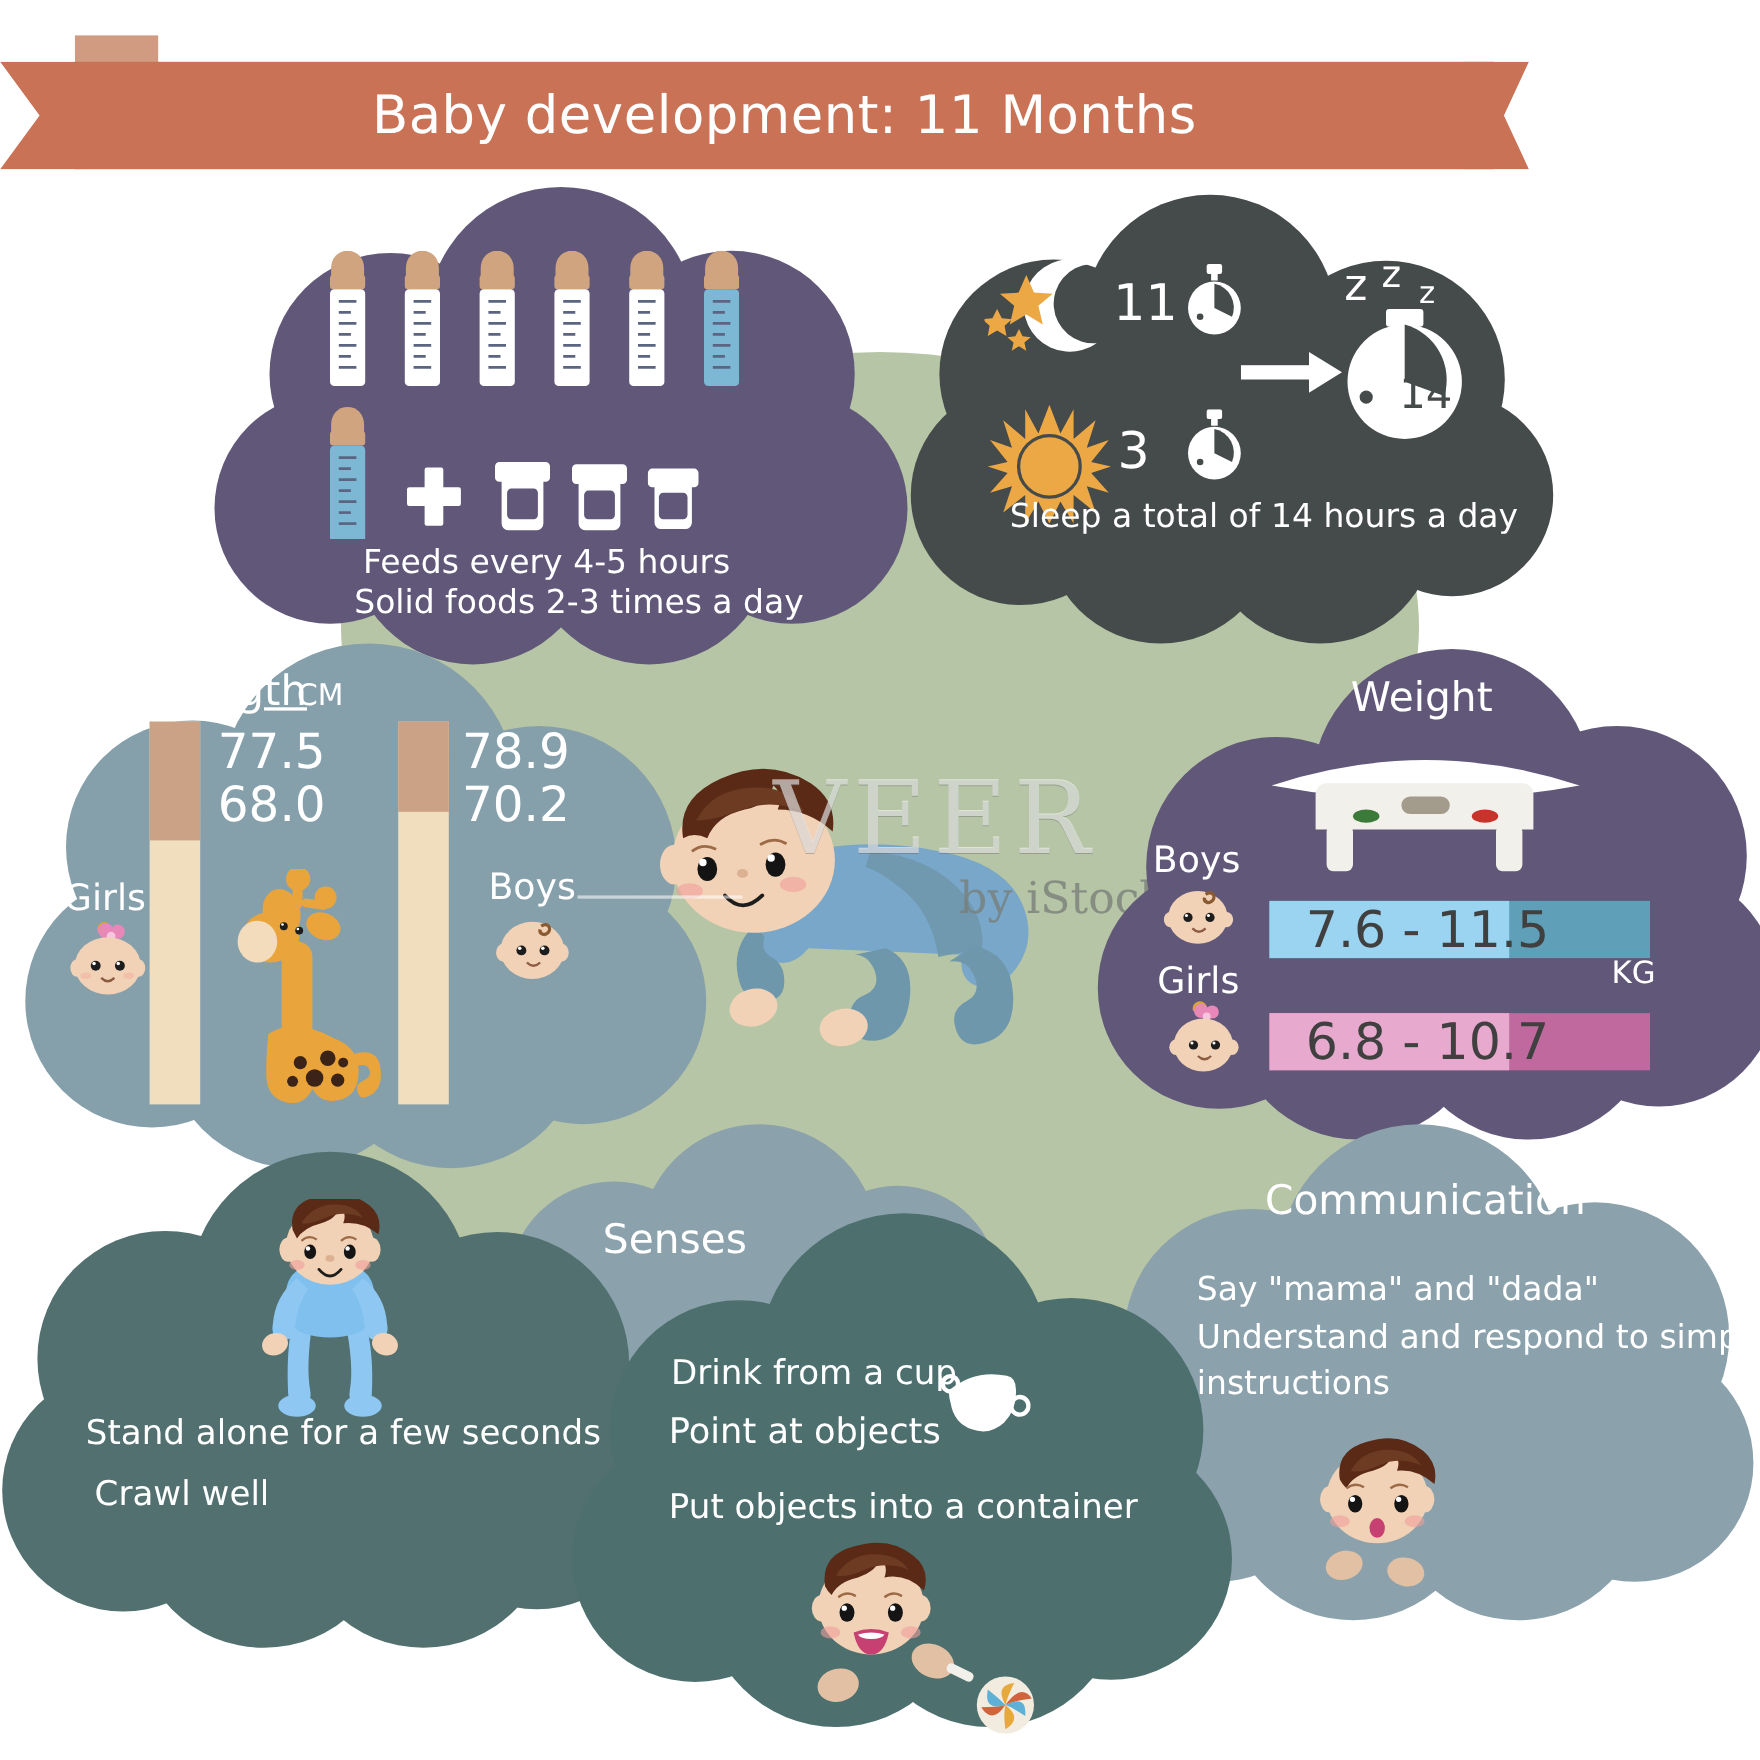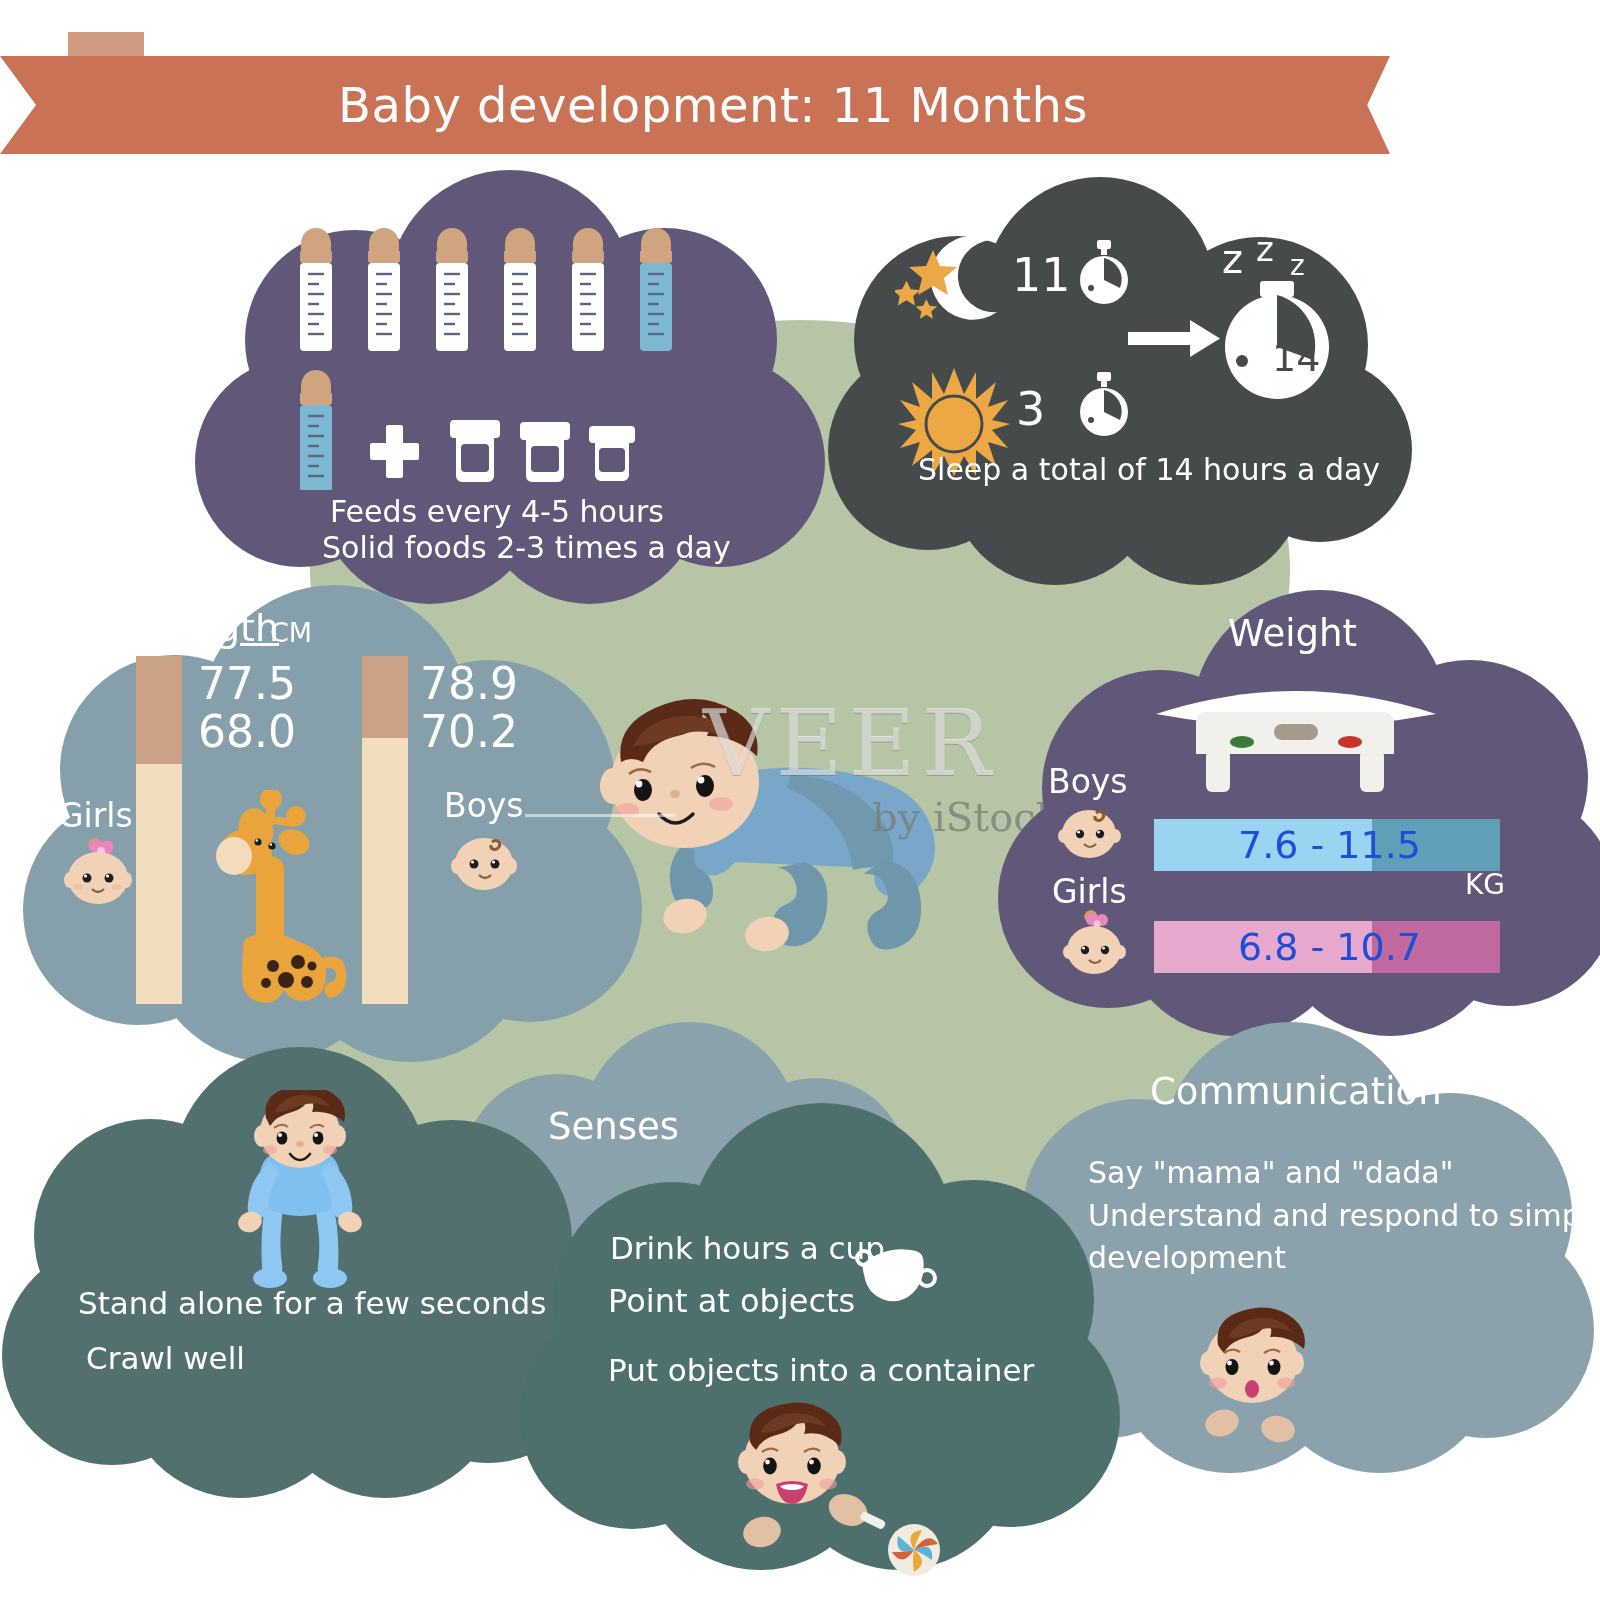--- a/index.html
+++ b/index.html
@@ -52,22 +52,22 @@
 
   
   .len-bar { position:absolute; width:46px; background:#f0debf; }
   .len-bar .cap { position:absolute; left:0; top:0; width:100%; background:#cba285; }
 
   .wbar { position:absolute; height:52px; }
   .wbar .fill { position:absolute; left:0; top:0; height:100%; }
   .wbar .rest { position:absolute; top:0; height:100%; right:0; }
   .wbar .wtext {
     position:absolute; inset:0; display:flex; align-items:center;
-    justify-content:flex-start; padding-left:84px;
-    font-size:38px; color:#1d4ed8;
+    justify-content:flex-start; padding-left:33px;
+    font-size:46px; color:#404040;
   }
 
   
   #watermark { left:640px; top:690px; width:420px; height:200px; pointer-events:none; }
   #wm-veer {
     position:absolute; left:0; top:0; width:420px; text-align:center;
     font-family:"DejaVu Serif", serif; font-size:92px; letter-spacing:6px;
     color:rgba(255,255,255,.55);
     text-shadow: 0 1px 0 rgba(90,90,90,.35);
   }
@@ -571,21 +571,21 @@
         <circle cx="466" cy="310" r="108"></circle>
         <circle cx="210" cy="335" r="118"></circle>
         <circle cx="360" cy="335" r="118"></circle>
         <rect x="78" y="160" width="412" height="230" rx="68"></rect>
       </g>
     </svg>
   </div>
   <div class="abs txt" style="left:1150px; top:1070px; font-size:37px;">Communication</div>
   <div class="abs txt" style="left:1088px; top:1155px; font-size:30px;">Say "mama" and "dada"</div>
   <div class="abs txt" style="left:1088px; top:1198px; font-size:30px;">Understand and respond to simple</div>
-  <div class="abs txt" style="left:1088px; top:1240px; font-size:30px;">development</div>
+  <div class="abs txt" style="left:1088px; top:1240px; font-size:30px;">instructions</div>
 
   <div class="abs" style="left:1190px; top:1305px;">
     <svg width="130" height="140" viewBox="0 0 130 140">
       <ellipse cx="62" cy="56" rx="46" ry="42" fill="#f2d2b6"></ellipse>
       <ellipse cx="19" cy="58" rx="9" ry="12" fill="#f2d2b6"></ellipse>
       <ellipse cx="105" cy="58" rx="9" ry="12" fill="#f2d2b6"></ellipse>
       <path d="M28 40 q-4 -26 24 -34 q30 -10 52 8 q14 12 10 30 q-16 -14 -34 -12 q4 -10 -4 -16 q-2 12 -18 16 q-18 4 -24 16 q-4 -4 -6 -8z" fill="#5a2a17"></path>
       <path d="M38 32 q10 -18 32 -19 q22 -1 32 14 q-20 -8 -38 0 q-18 8 -26 5z" fill="#6d3a22"></path>
       <path d="M34 48 q8 -6 16 -1" stroke="#9c6a47" stroke-width="2.2" fill="none"></path>
       <path d="M74 48 q8 -6 16 -1" stroke="#9c6a47" stroke-width="2.2" fill="none"></path>
@@ -660,21 +660,21 @@
         <circle cx="414" cy="195" r="120"></circle>
         <circle cx="72" cy="312" r="112"></circle>
         <circle cx="450" cy="312" r="110"></circle>
         <circle cx="200" cy="345" r="120"></circle>
         <circle cx="340" cy="345" r="120"></circle>
         <rect x="66" y="160" width="400" height="240" rx="70"></rect>
       </g>
     </svg>
   </div>
 
-  <div class="abs txt" style="left:610px; top:1230px; font-size:31px;">Drink hours a cup</div>
+  <div class="abs txt" style="left:610px; top:1230px; font-size:31px;">Drink from a cup</div>
   <div class="abs txt" style="left:608px; top:1282px; font-size:32px;">Point at objects</div>
   <div class="abs txt" style="left:608px; top:1352px; font-size:31px;">Put objects into a container</div>
 
   <div class="abs" style="left:855px; top:1245px;">
     <svg width="82" height="58" viewBox="0 0 82 58">
       <path d="M12 10 q28 -12 54 2 q8 4 4 16 q-4 16 -18 24 q-16 8 -30 -2 q-14 -10 -12 -28 q0 -8 2 -12z" fill="#ffffff" transform="rotate(-16 41 29)"></path>
       <circle cx="9" cy="13" r="7" fill="none" stroke="#ffffff" stroke-width="4"></circle>
       <circle cx="72" cy="33" r="8" fill="none" stroke="#ffffff" stroke-width="4"></circle>
     </svg>
   </div>

